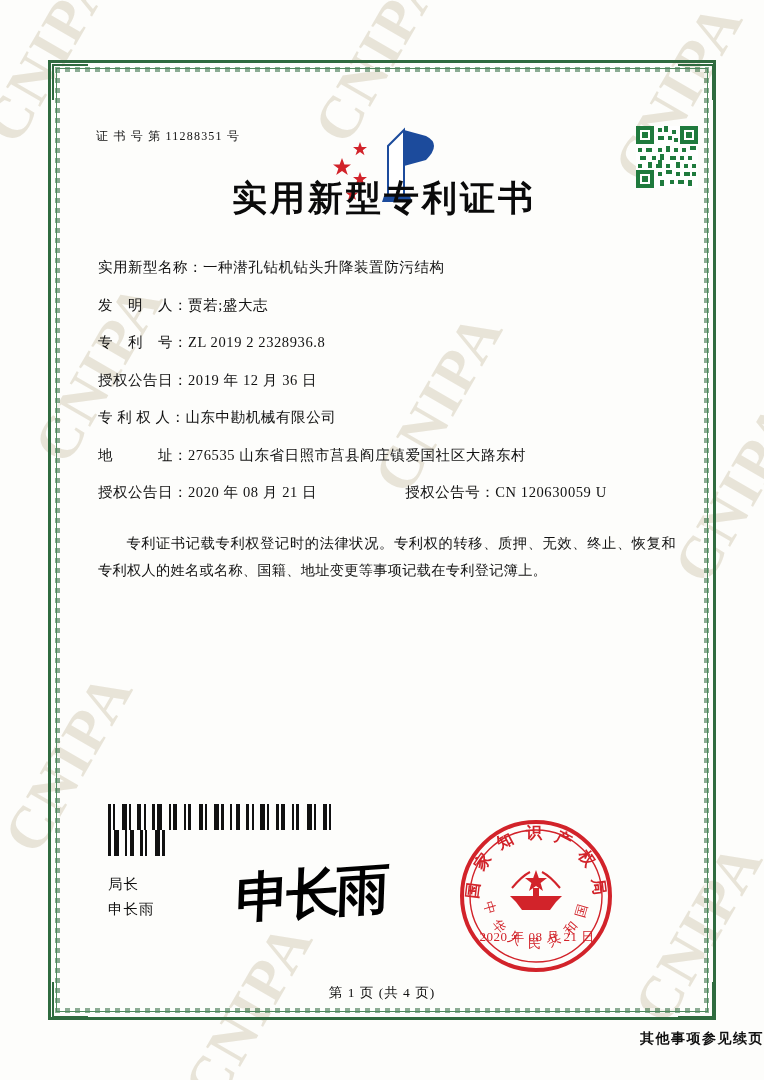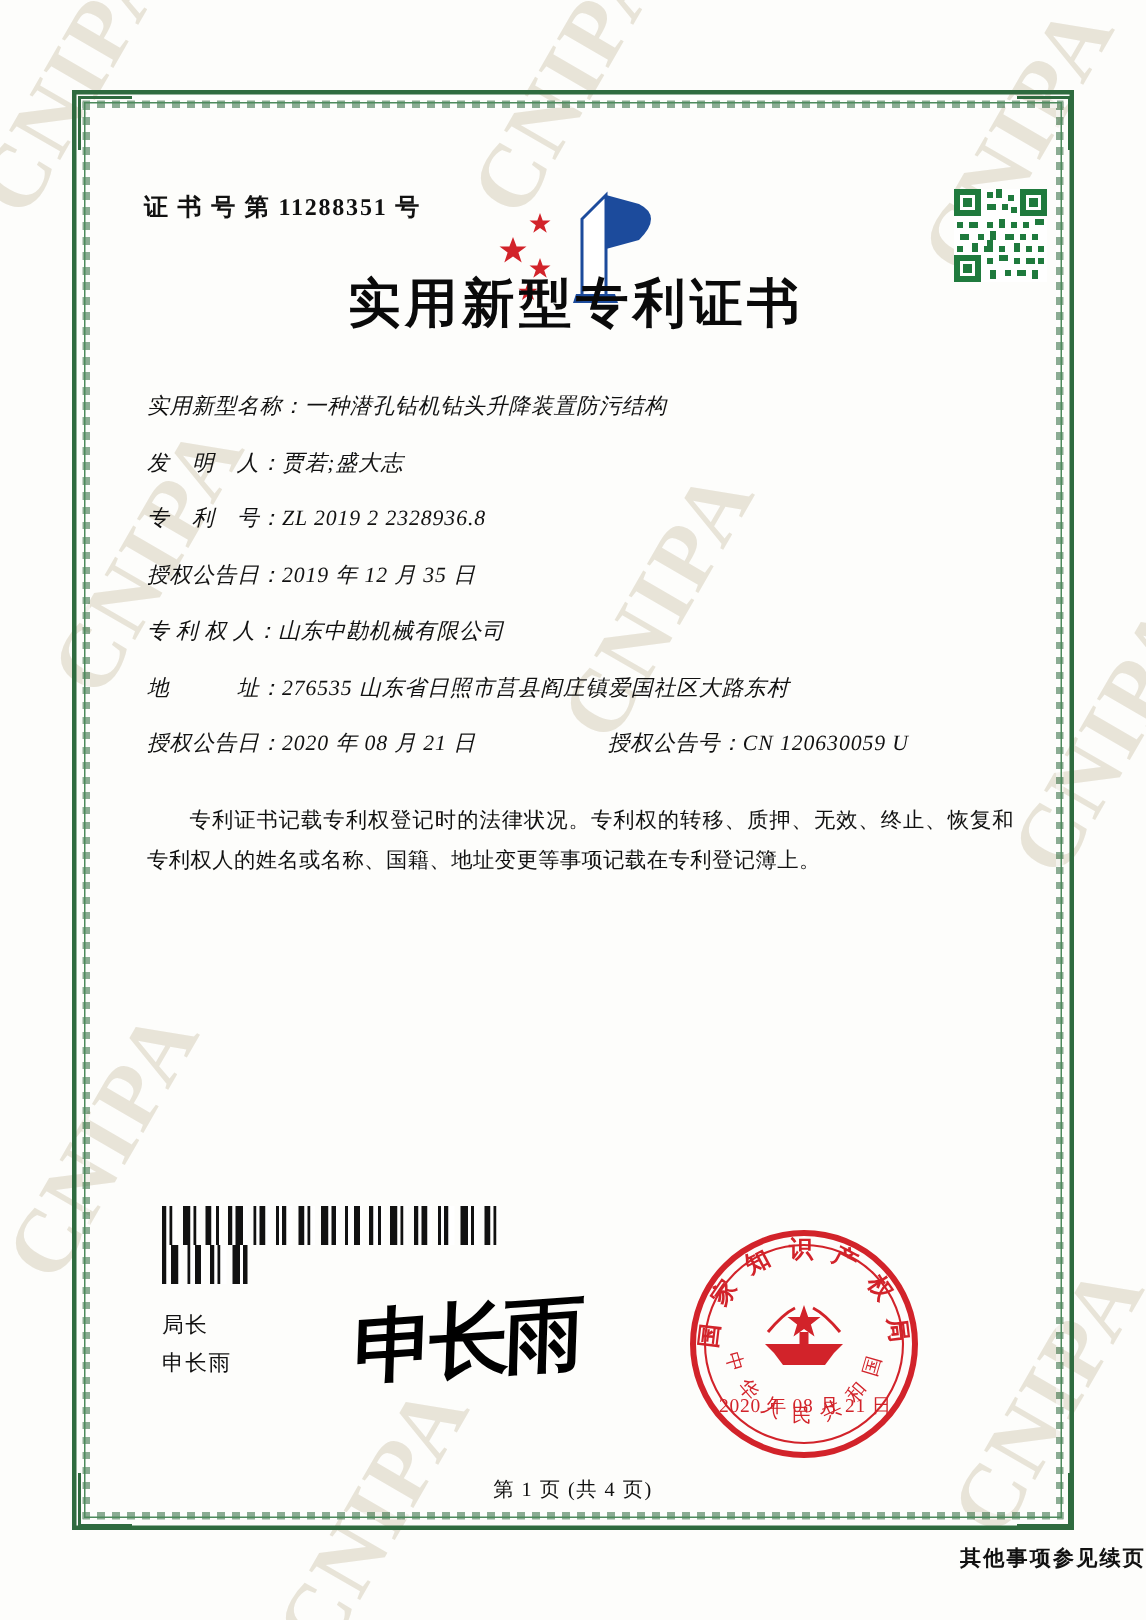--- a/index.html
+++ b/index.html
@@ -85,25 +85,24 @@
 
   
   .content {
     position: absolute;
     left: 88px;
     top: 110px;
     width: 592px;
   }
 
   .cert-no {
-    font-size: 16px;
+    font-size: 12px;
     color: #111;
     letter-spacing: 1.2px;
     margin: 18px 0 0 8px;
-    font-weight: bold;
   }
 
   
   .logo {
     position: absolute;
     left: 330px;
     top: 122px;
     width: 118px;
     height: 88px;
   }
@@ -130,21 +129,20 @@
   .fields {
     margin: 38px 0 0 10px;
     font-size: 14.5px;
     color: #111;
     line-height: 1;
   }
   .frow {
     display: flex;
     align-items: center;
     margin-bottom: 23px;
-    font-style: italic;
   }
   .flabel {
     white-space: pre;
     letter-spacing: .5px;
   }
   .fvalue {
     letter-spacing: .6px;
   }
   .frow.two .second-label {
     margin-left: 88px;
@@ -350,21 +348,21 @@
       <div class="frow">
         <span class="flabel">发　明　人：</span>
         <span class="fvalue">贾若;盛大志</span>
       </div>
       <div class="frow">
         <span class="flabel">专　利　号：</span>
         <span class="fvalue">ZL 2019 2 2328936.8</span>
       </div>
       <div class="frow">
         <span class="flabel">授权公告日：</span>
-        <span class="fvalue">2019 年 12 月 35 日</span>
+        <span class="fvalue">2019 年 12 月 36 日</span>
       </div>
       <div class="frow">
         <span class="flabel">专 利 权 人：</span>
         <span class="fvalue">山东中勘机械有限公司</span>
       </div>
       <div class="frow">
         <span class="flabel">地　　　址：</span>
         <span class="fvalue">276535  山东省日照市莒县阎庄镇爱国社区大路东村</span>
       </div>
       <div class="frow two">

